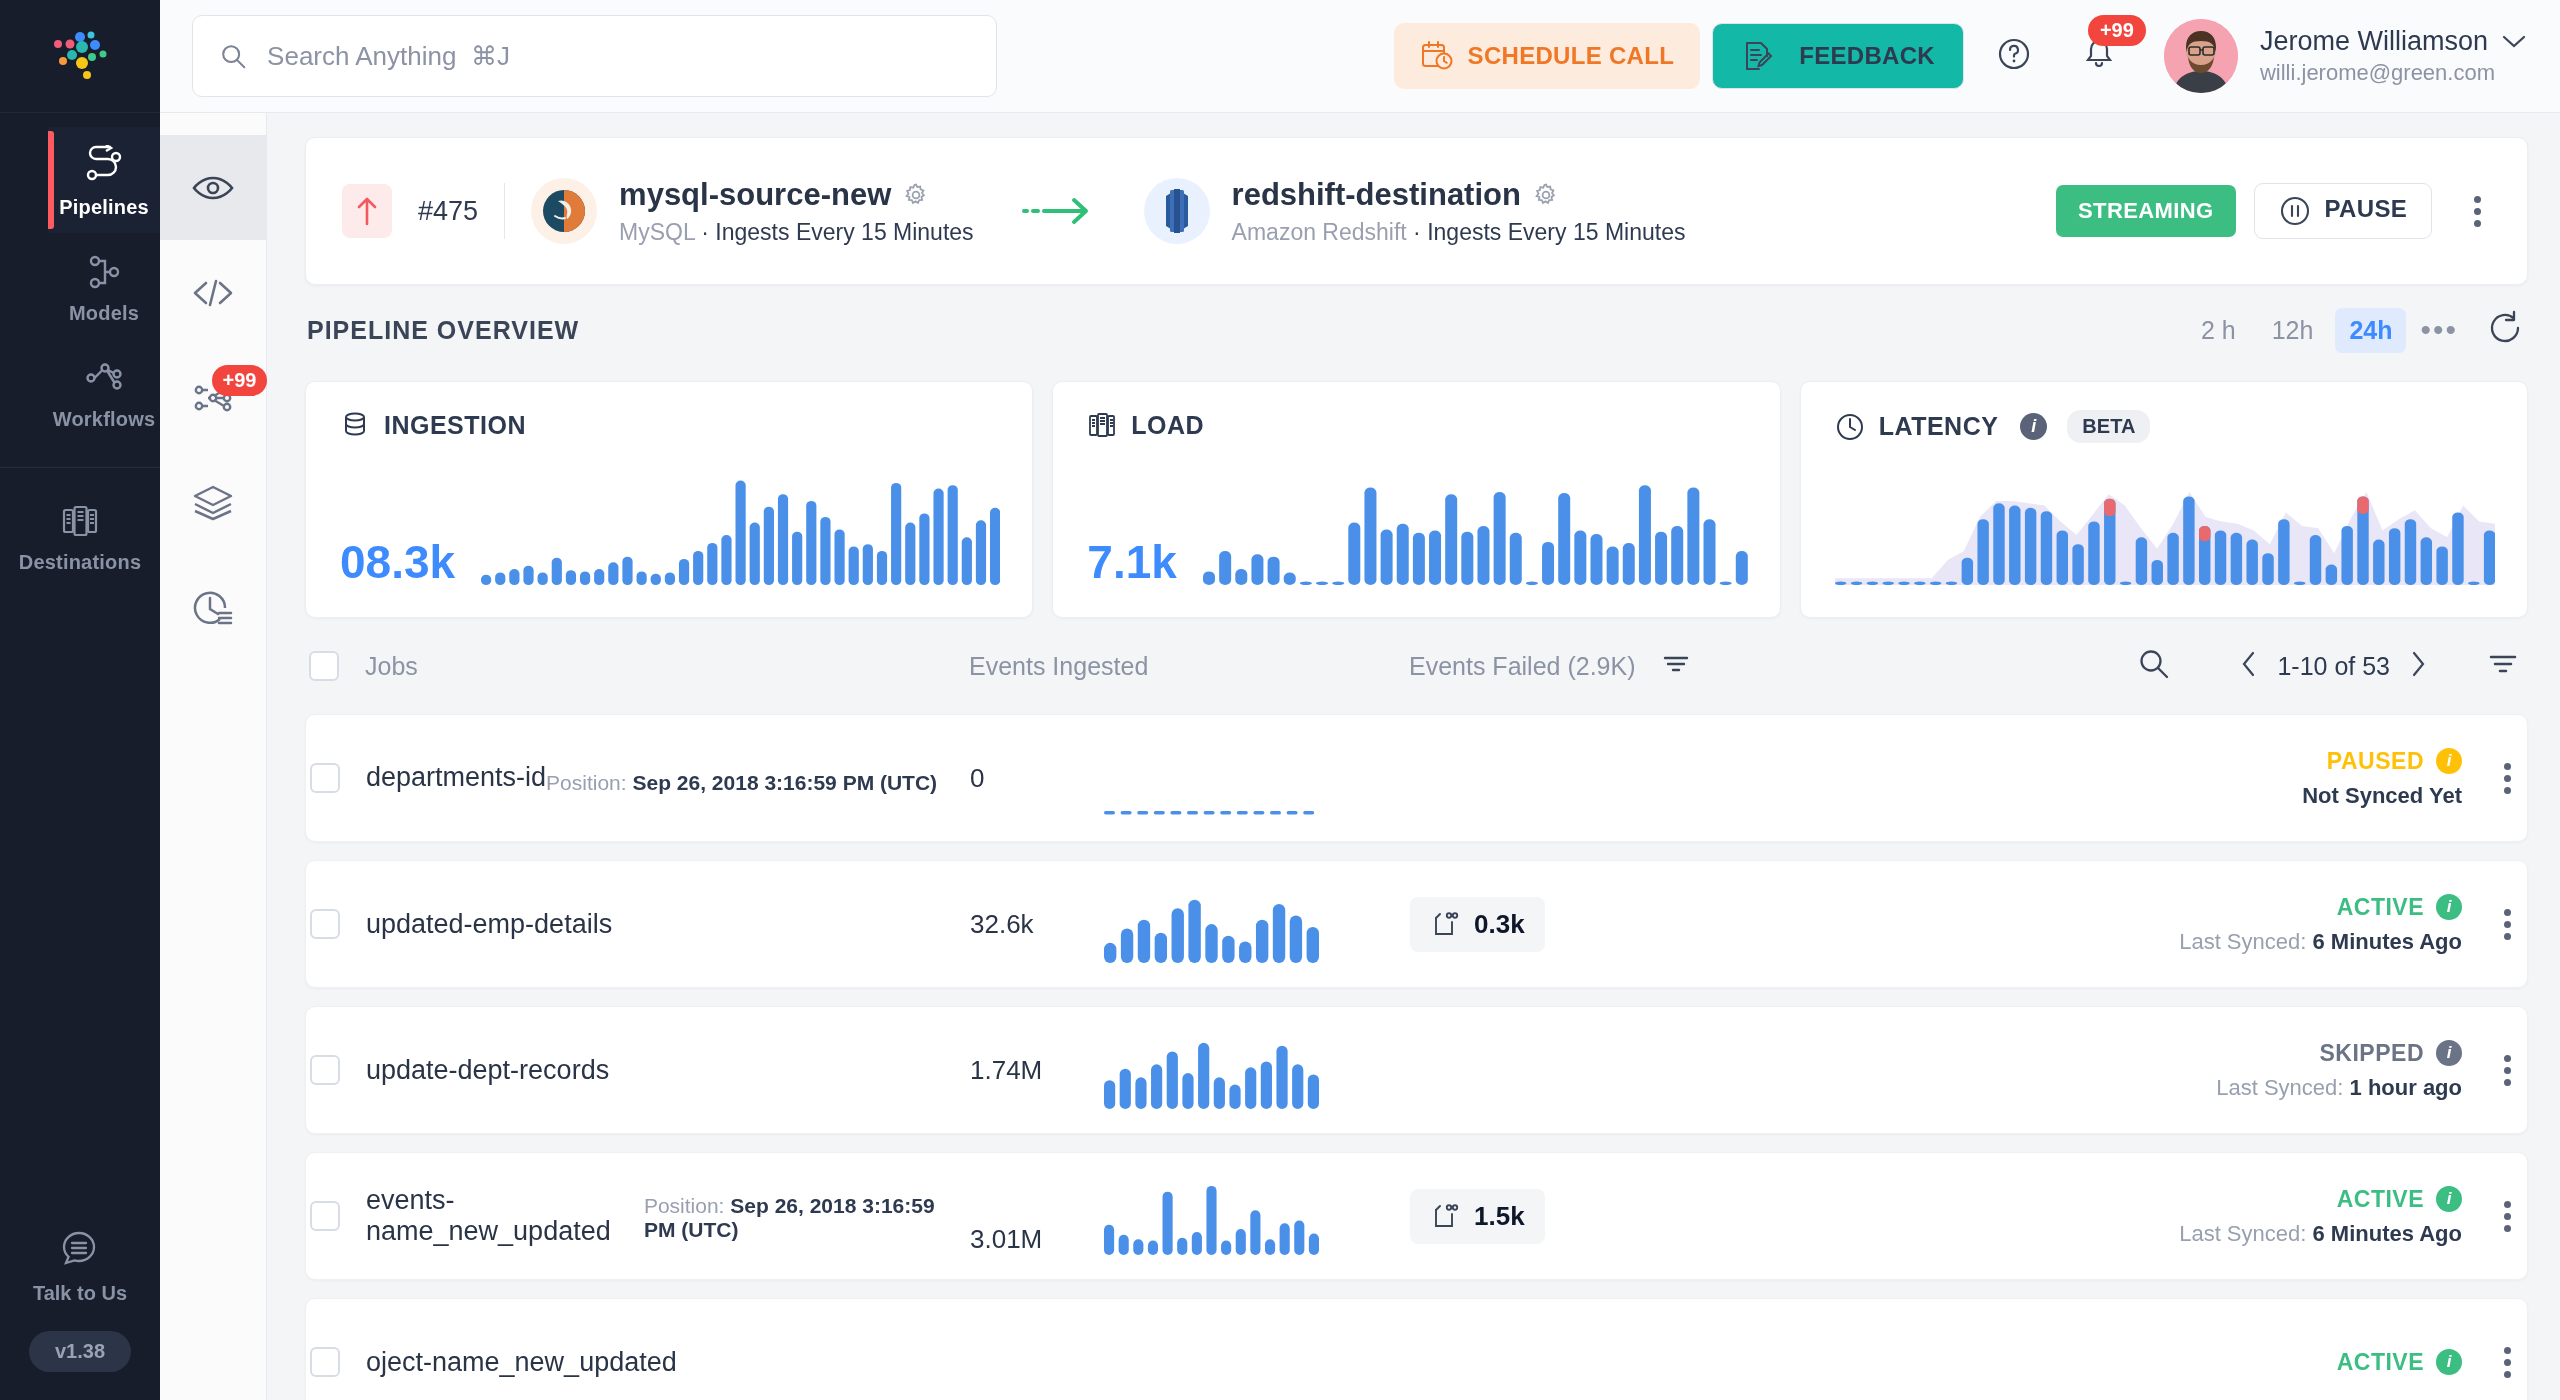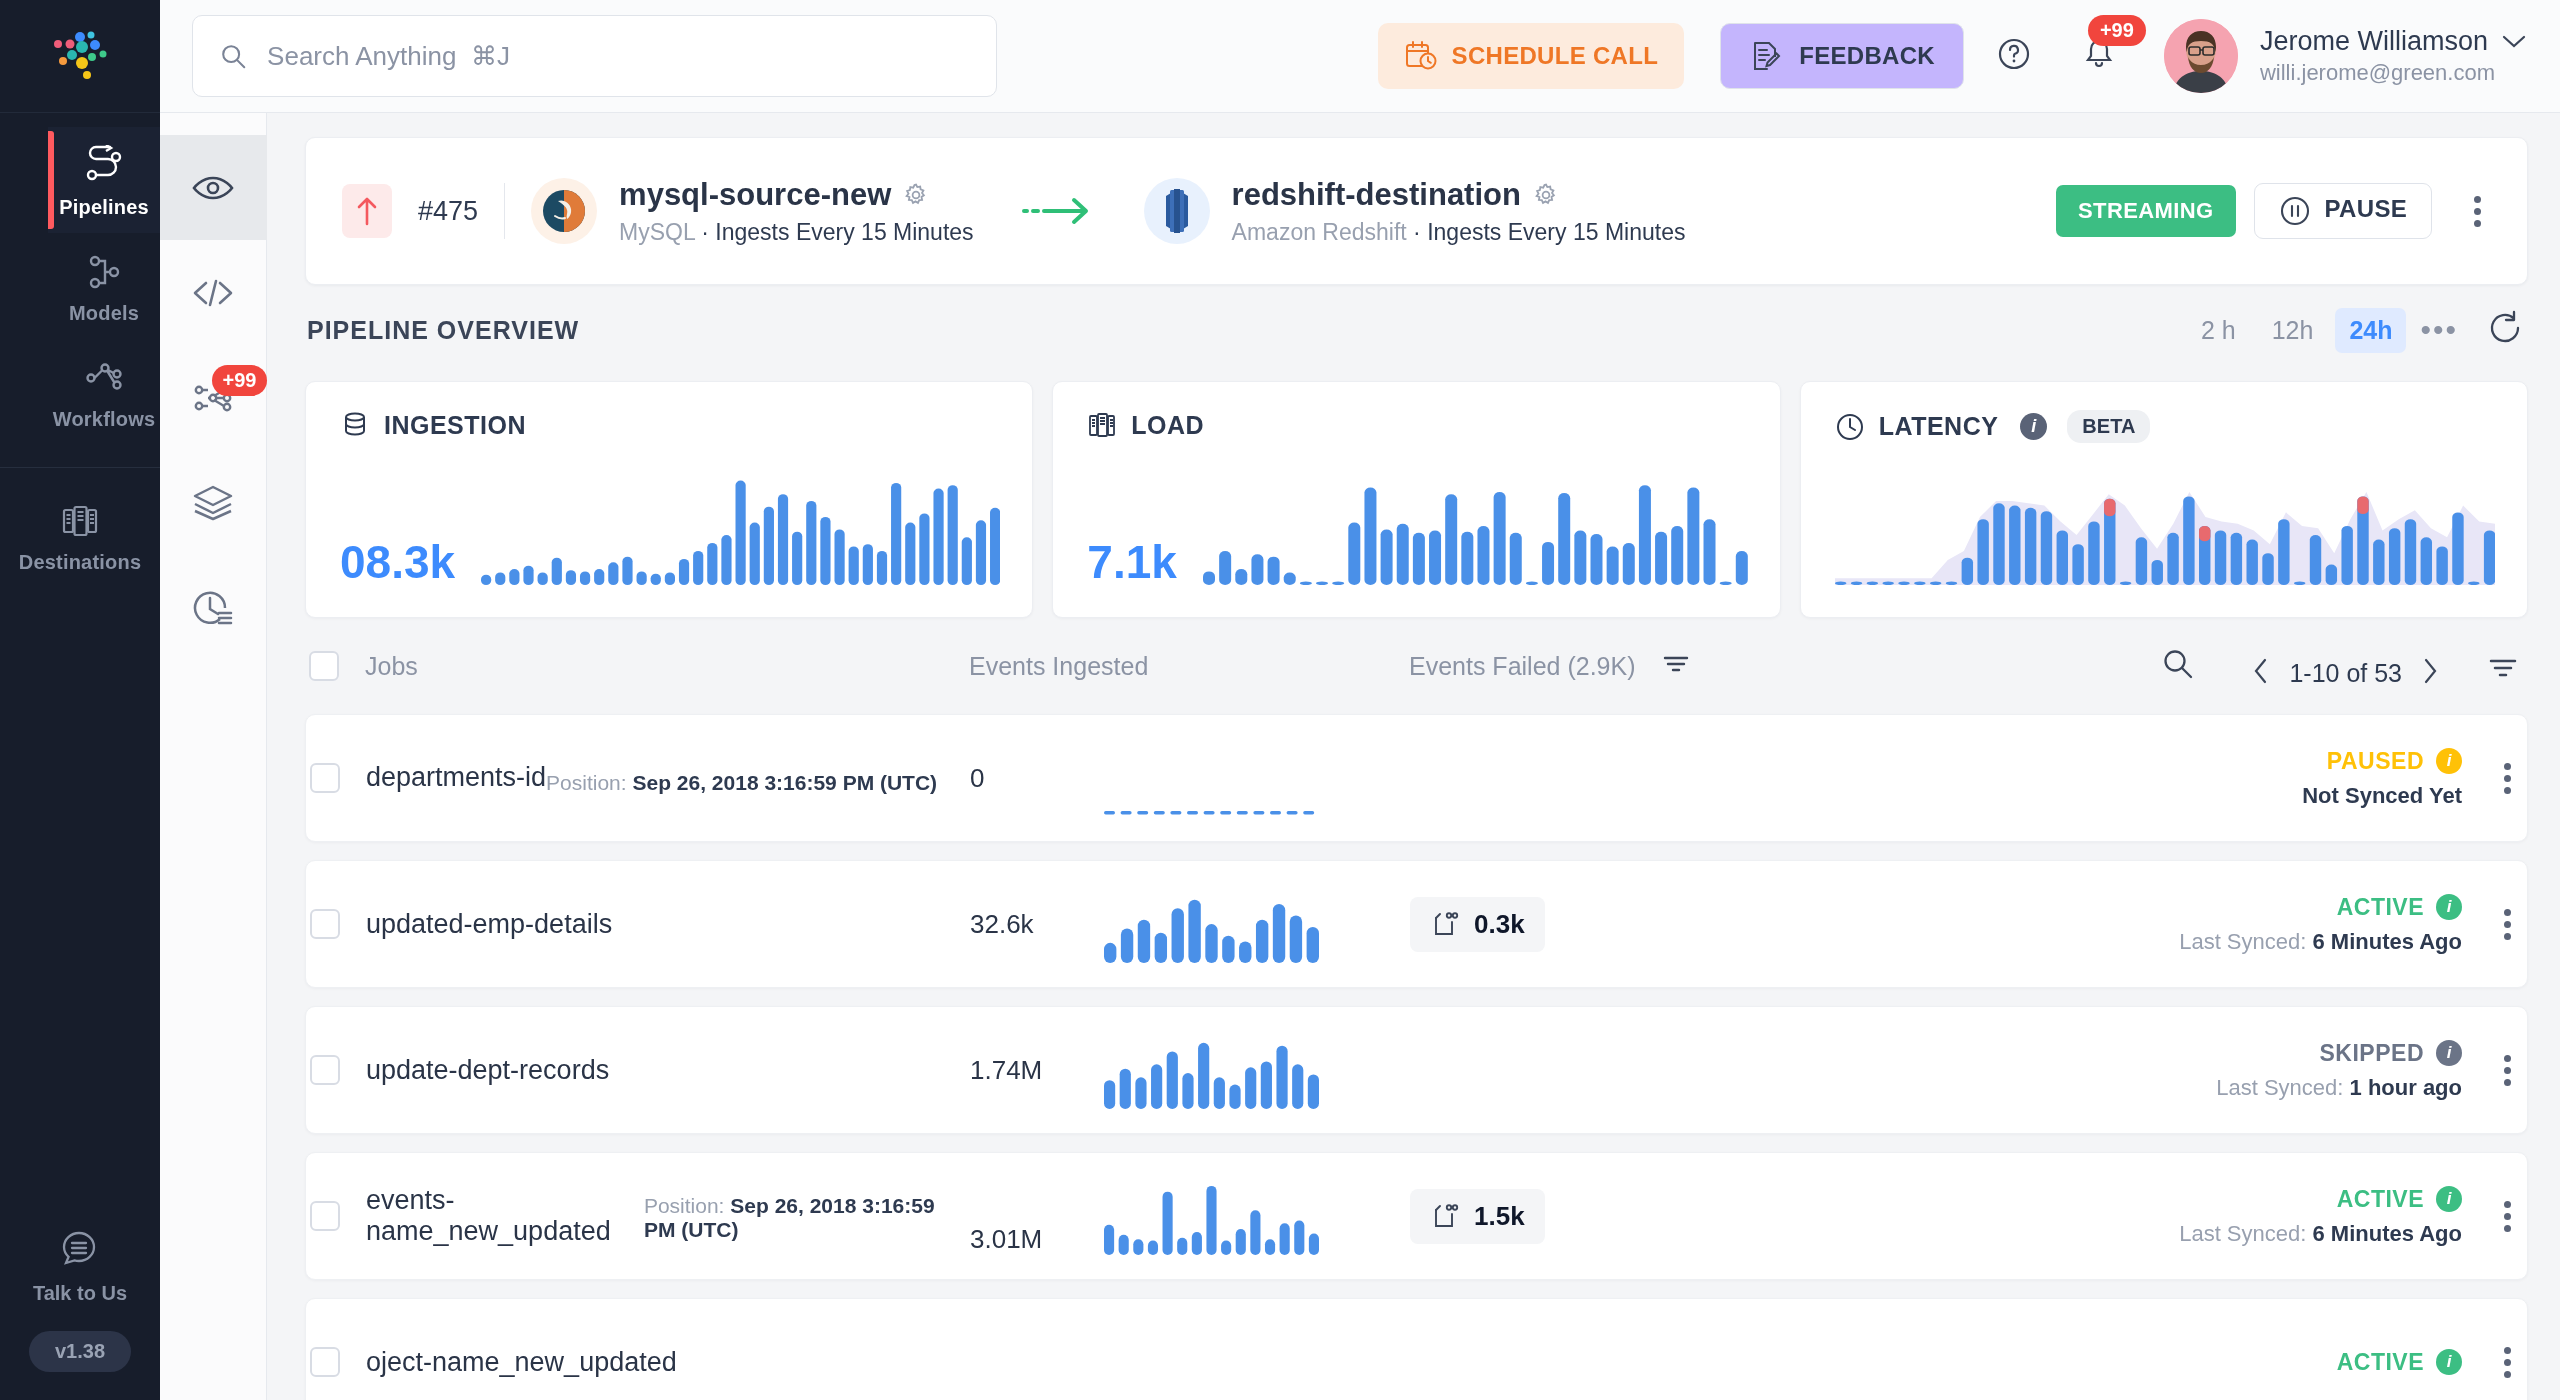--- a/index.html
+++ b/index.html
@@ -71,22 +71,22 @@
   }
   .searchbox input::placeholder { color: #8b93a4; }
   .topbar-spacer { flex: 1; }
   .btn-schedule {
     display: flex; align-items: center; gap: 14px;
     background: #fdebdd; border: none; border-radius: 10px;
     padding: 16px 26px; cursor: pointer;
   }
   .btn-schedule .lbl { color: #ef7726; font-size: 24px; font-weight: 700; letter-spacing: .3px; }
   .btn-feedback {
-    display: flex; align-items: center; gap: 16px; margin-left: 36px;
-    background: #c4b5fd; border: 1px solid #dfe3ea; border-radius: 10px;
+    display: flex; align-items: center; gap: 24px; margin-left: 12px;
+    background: #14b8a6; border: 1px solid #dfe3ea; border-radius: 10px;
     padding: 15px 28px; cursor: pointer;
   }
   .btn-feedback .lbl { color: #2e3a50; font-size: 24px; font-weight: 700; letter-spacing: .3px; }
   .help-icon { margin-left: 30px; cursor: pointer; }
   .bell-wrap { position: relative; margin-left: 44px; cursor: pointer; }
   .badge {
     position: absolute; top: -18px; left: 10px;
     background: #f1453d; color: #fff; border-radius: 16px;
     font-size: 20px; font-weight: 700; padding: 3px 12px; line-height: 1.25;
   }
@@ -197,21 +197,21 @@
     display: flex; align-items: center; height: 96px; padding: 0 6px 0 4px;
   }
   .chk {
     width: 30px; height: 30px; border: 2px solid #d8dce4; border-radius: 6px;
     background: #fff; cursor: pointer; flex: 0 0 30px;
   }
   .th { font-size: 25px; color: #8b93a4; }
   .col-jobs { width: 660px; display: flex; align-items: center; gap: 26px; }
   .col-ing { width: 440px; }
   .col-fail { flex: 1; display: flex; align-items: center; gap: 22px; }
-  .col-right { display: flex; align-items: flex-end; gap: 4px; }
+  .col-right { display: flex; align-items: center; gap: 16px; }
   .pager { display: flex; align-items: center; gap: 20px; margin-left: 50px; }
   .pager .lbl { font-size: 25px; color: #2e3a50; }
   .chev { cursor: pointer; }
   .ic-btn { cursor: pointer; padding: 4px; }
   .ml-auto { margin-left: 42px; }
 
   .rows { display: flex; flex-direction: column; gap: 18px; }
   .row {
     background: #fff; border: 1px solid #eef0f3; border-radius: 10px;
     box-shadow: 0 1px 3px rgba(20,30,60,.04);

